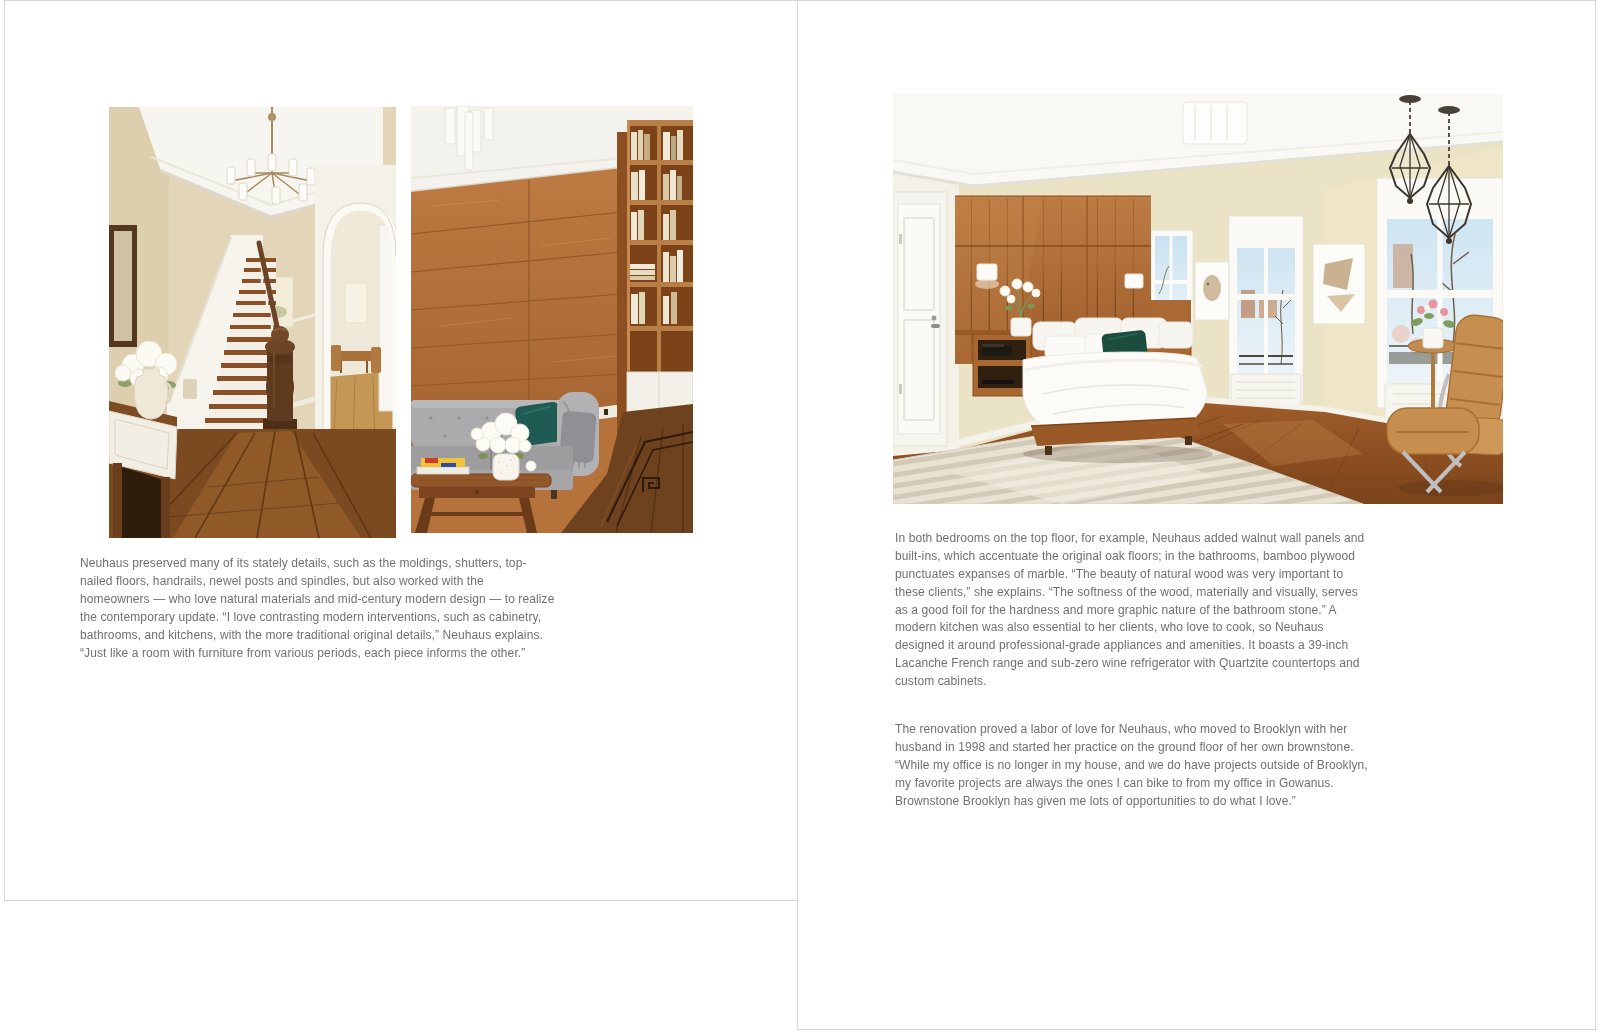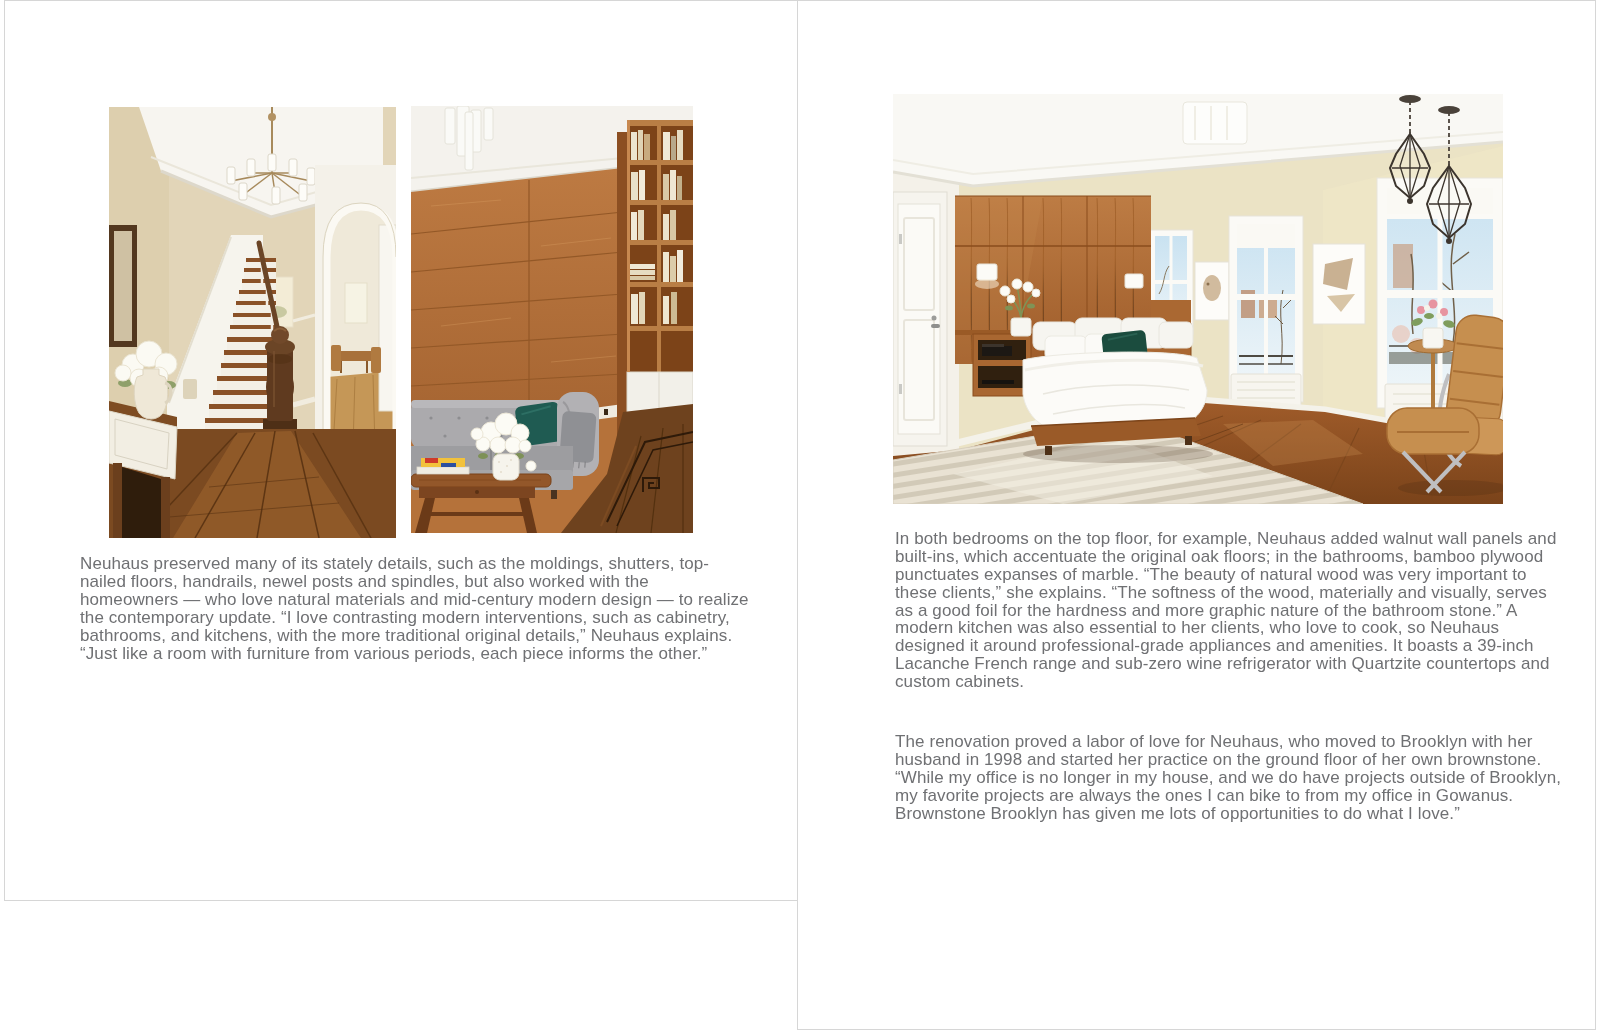--- a/index.html
+++ b/index.html
@@ -2,26 +2,26 @@
 <html><head>
 <meta charset="utf-8">
 <style>
   html,body{margin:0;padding:0;background:#ffffff;}
   .canvas{position:relative;width:1600px;height:1035px;background:#ffffff;overflow:hidden;
           font-family:"Liberation Sans","DejaVu Sans",sans-serif;}
   .page{position:absolute;background:#ffffff;border:1px solid #d6d6d6;box-sizing:border-box;}
   .page-left{left:4px;top:0;width:794px;height:901px;}
   .page-right{left:797px;top:0;width:799px;height:1030px;}
   figure.photo{position:absolute;margin:0;padding:0;line-height:0;}
-  .body-text{position:absolute;margin:0;color:#6f7073;font-size:17px;line-height:17.9px;
+  .body-text{position:absolute;margin:0;color:#6f7073;font-size:12px;line-height:17.9px;
              white-space:pre-line;letter-spacing:0.1px;}
   .left-text{left:80px;top:555px;width:670px;}
   .right-text{left:895px;top:512px;width:670px;}
   .right-text p{margin:0;white-space:pre-line;}
-  .right-text p + p{margin-top:24px;}
+  .right-text p + p{margin-top:12px;}
 </style>
 </head>
 <body>
 
 <div class="canvas">
 
   <div class="page page-left"></div>
   <div class="page page-right"></div>
 
   <figure class="photo" style="left:109px;top:107px;">

